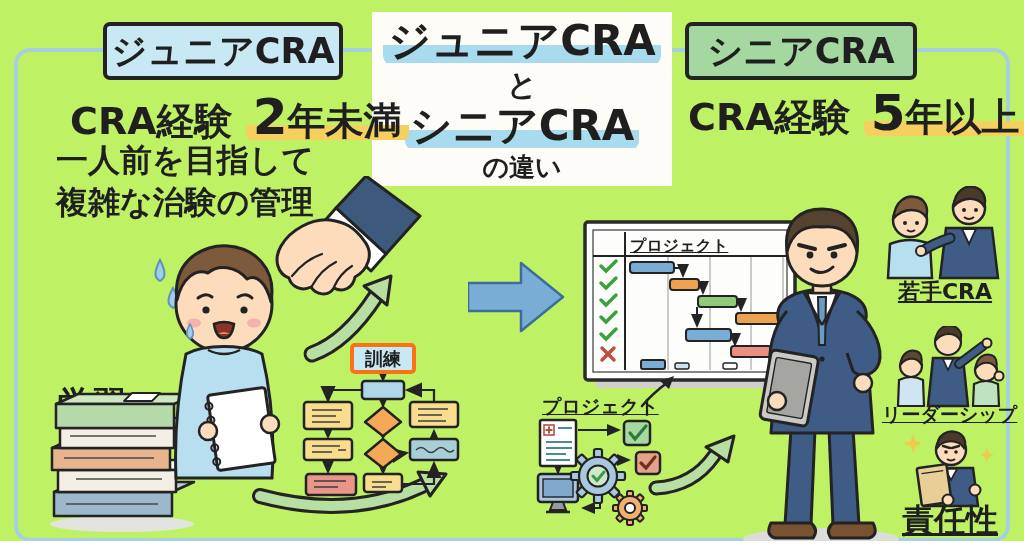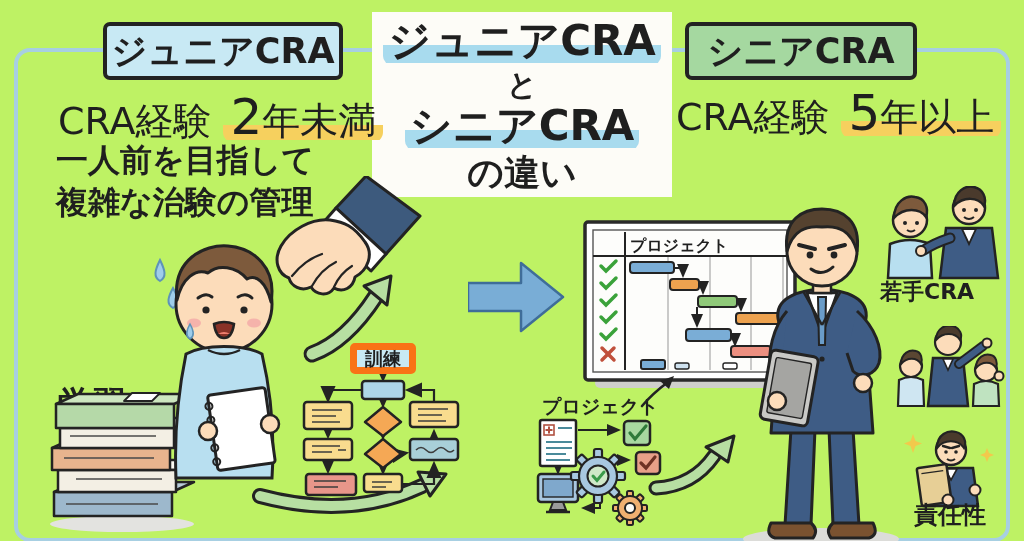--- a/index.html
+++ b/index.html
@@ -9,43 +9,43 @@
          border:4px solid #a7cfe2;border-radius:16px;}
   .art{position:absolute;}
   .badge{position:absolute;box-sizing:border-box;display:flex;align-items:center;justify-content:center;
          border:4px solid #232323;border-radius:7px;font-weight:bold;font-size:35px;white-space:nowrap;}
   .badge-junior{left:103px;top:22px;width:240px;height:58px;background:#c8e9f4;}
   .badge-senior{left:685px;top:22px;width:232px;height:58px;background:#a5d8a0;}
   .title-block{position:absolute;left:372px;top:12px;width:300px;text-align:center;background:#fdfcf7;
                padding:6px 0 4px 0;line-height:1.1;}
   .tl1,.tl3{font-size:42px;font-weight:bold;}
   .tl2{font-size:30px;font-weight:bold;margin:4px 0 2px 0;}
-  .tl4{font-size:36px;font-weight:bold;margin-top:4px;}
+  .tl4{font-size:26px;font-weight:bold;margin-top:4px;}
   .hl-blue{background:linear-gradient(transparent 60%,#a8dbee 60%,#a8dbee 96%,transparent 96%);
            padding:0 5px;border-radius:9px;}
   .hl-yellow{background:linear-gradient(transparent 58%,#f6d05e 58%,#f6d05e 94%,transparent 94%);
              padding:0 7px;border-radius:11px;}
-  .exp-heading{position:absolute;font-weight:normal;font-size:38px;white-space:nowrap;}
+  .exp-heading{position:absolute;font-weight:bold;font-size:38px;white-space:nowrap;margin-left:12px;}
   .exp-num{font-size:50px;}
   .exp-junior{left:58px;top:88px;}
   .exp-senior{left:676px;top:84px;text-align:center;}
   .desc{position:absolute;font-weight:bold;font-size:32px;line-height:1.3;white-space:nowrap;}
   .desc-junior{left:56px;top:140px;}
   .desc-senior{left:676px;top:140px;}
-  .lab{position:absolute;font-weight:bold;white-space:nowrap;}
+  .lab{position:absolute;font-weight:bold;white-space:nowrap;text-decoration:underline;}
   .lab-gakushu{left:58px;top:340px;font-size:34px;margin-top:41px;}
   .kunren-box{position:absolute;box-sizing:border-box;left:350px;top:343px;width:66px;height:31px;
-              background:#c8e9f4;border:7px solid #f97316;border-radius:5px;display:flex;
+              background:#c8e9f4;border:4px solid #f97316;border-radius:5px;display:flex;
               align-items:center;justify-content:center;font-size:18px;font-weight:bold;}
   .board-title{left:630px;top:236px;font-size:16px;}
   .project-label{left:542px;top:394px;font-size:19px;}
   .management-label{left:520px;top:499px;font-size:23px;}
-  .mentoring-label{left:880px;top:279px;width:130px;font-size:22px;line-height:1.15;}
+  .mentoring-label{left:880px;top:279px;width:130px;text-align:center;font-size:22px;line-height:1.15;}
   .leadership-label{left:882px;top:402px;width:132px;text-align:center;font-size:19px;}
-  .responsibility-label{left:900px;top:499px;width:100px;text-align:center;font-size:24px;}
+  .responsibility-label{left:900px;top:499px;width:100px;text-align:center;font-size:32px;}
 </style>
 </head>
 <body>
 
 <div class="canvas">
 
   <div class="frame"></div>
 
   <div class="badge badge-junior">ジュニアCRA</div>
   <div class="badge badge-senior">シニアCRA</div>
@@ -387,20 +387,21 @@
     <path d="M83,58 Q95,52 107,58 L108,80 L82,80 Z" fill="#bfe3c0" stroke="#232323" stroke-width="2.2"></path>
     <circle cx="108" cy="50" r="4.5" fill="#fcdcba" stroke="#232323" stroke-width="2"></circle>
     <circle cx="57" cy="16" r="13" fill="#fcdcba" stroke="#232323" stroke-width="2.2"></circle>
     <path d="M45,14 C45,2 55,-2 62,0 C69,2 72,9 69,14 C64,6 52,6 45,14 Z" fill="#4a3a2c" stroke="#232323" stroke-width="2"></path>
     <path d="M42,32 L72,32 L77,80 L37,80 Z" fill="#3e5c85" stroke="#232323" stroke-width="2.5"></path>
     <polygon points="52,33 62,33 57,44" fill="#ffffff" stroke="#232323" stroke-width="1.6"></polygon>
     <path d="M68,38 L92,20" fill="none" stroke="#232323" stroke-width="10" stroke-linecap="round"></path>
     <path d="M68,38 L92,20" fill="none" stroke="#3e5c85" stroke-width="6" stroke-linecap="round"></path>
     <circle cx="96" cy="17" r="4.5" fill="#fcdcba" stroke="#232323" stroke-width="2"></circle>
   </svg>
+  <div class="lab leadership-label">リーダーシップ</div>
 
   <svg class="art" style="left:901px;top:428px;" width="96" height="80" viewBox="0 0 96 80">
     <g fill="#f2c94c">
       <path d="M12,6 L14.5,13 L21,15.5 L14.5,18 L12,25 L9.5,18 L3,15.5 L9.5,13 Z"></path>
       <path d="M86,20 L88,25 L93,27 L88,29 L86,34 L84,29 L79,27 L84,25 Z"></path>
     </g>
     <circle cx="50" cy="22" r="15" fill="#fcdcba" stroke="#232323" stroke-width="2.4"></circle>
     <path d="M36,20 C36,6 47,2 55,4 C63,6 66,14 63,20 C57,11 43,11 36,20 Z" fill="#4a3a2c" stroke="#232323" stroke-width="2.2"></path>
     <path d="M42,18 l7,2 M58,18 l-7,2" stroke="#232323" stroke-width="2.4" stroke-linecap="round"></path>
     <circle cx="45" cy="24" r="1.8" fill="#232323"></circle>

